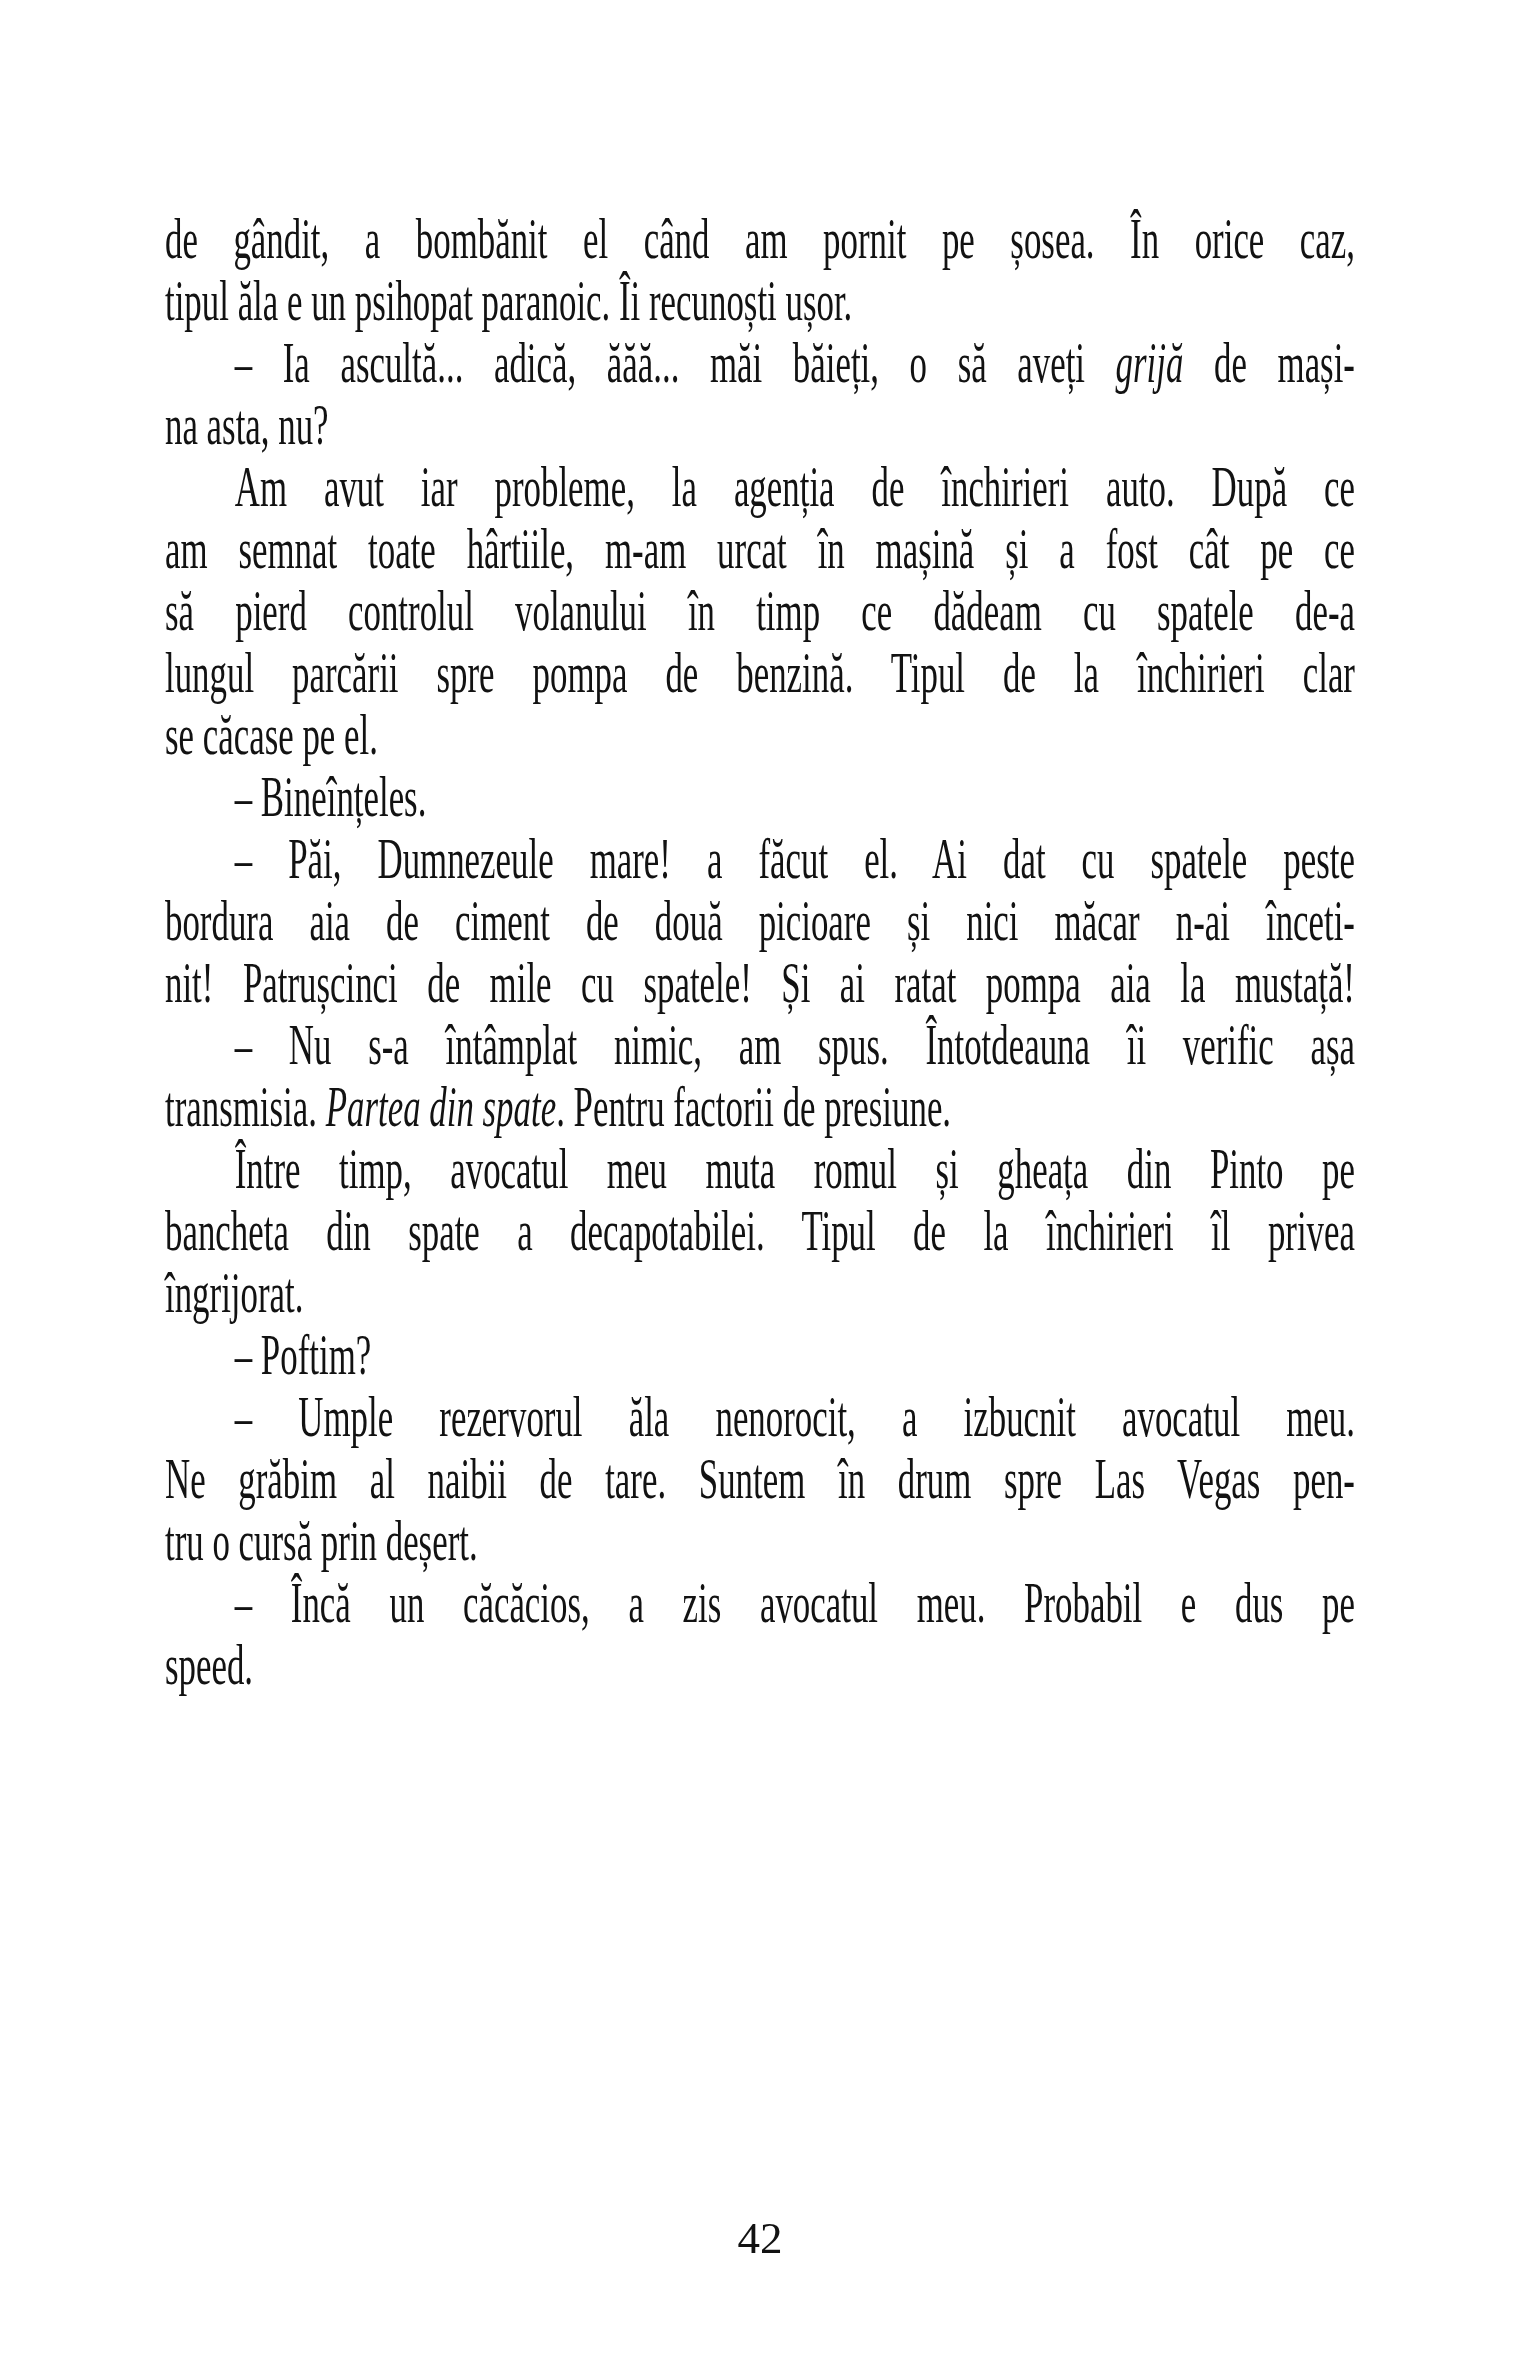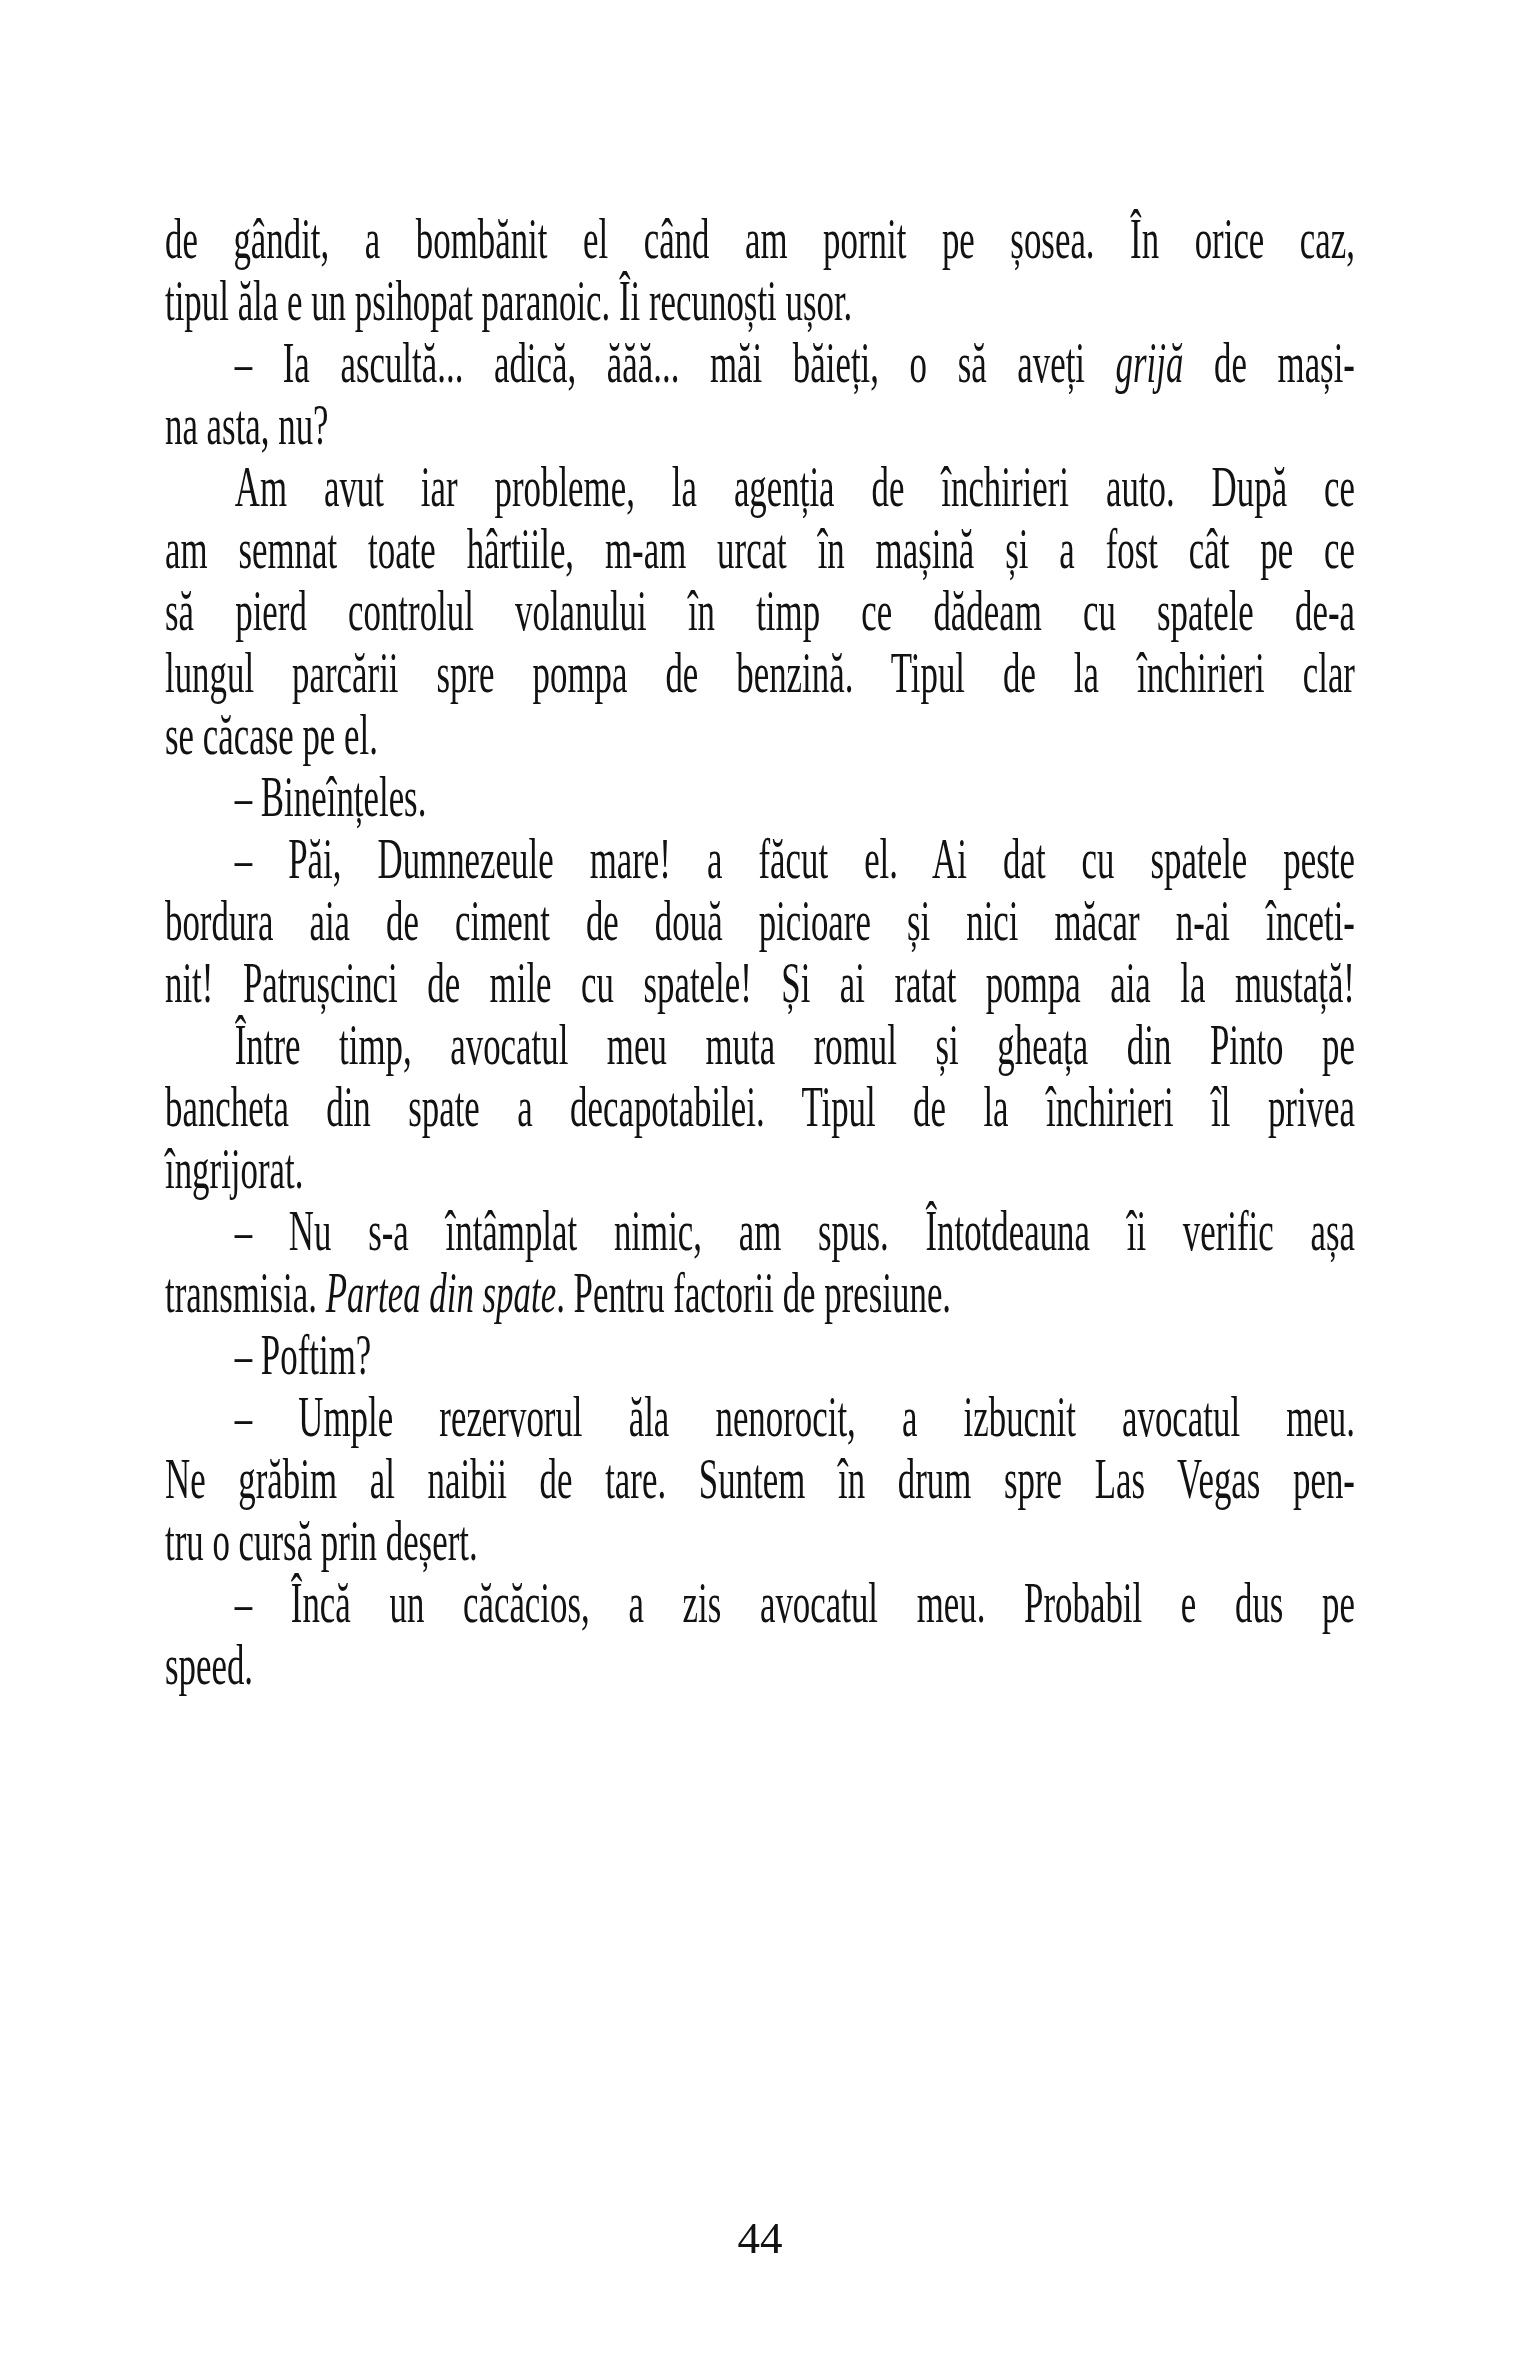--- a/index.html
+++ b/index.html
@@ -71,35 +71,35 @@
     </div>
     <div class="para">
       <div class="line indent"><span>– Bineînțeles.</span></div>
     </div>
     <div class="para">
       <div class="line justify indent"><span>– Păi, Dumnezeule mare! a făcut el. Ai dat cu spatele peste</span></div>
       <div class="line justify"><span>bordura aia de ciment de două picioare și nici măcar n-ai înceti-</span></div>
       <div class="line justify"><span>nit! Patrușcinci de mile cu spatele! Și ai ratat pompa aia la mustață!</span></div>
     </div>
     <div class="para">
+      <div class="line justify indent"><span>– Nu s-a întâmplat nimic, am spus. Întotdeauna îi verific așa</span></div>
+      <div class="line"><span>transmisia. </span><span class="it">Partea din spate</span><span>. Pentru factorii de presiune.</span></div>
+    </div>
+    <div class="para">
       <div class="line justify indent"><span>Între timp, avocatul meu muta romul și gheața din Pinto pe</span></div>
       <div class="line justify"><span>bancheta din spate a decapotabilei. Tipul de la închirieri îl privea</span></div>
       <div class="line"><span>îngrijorat.</span></div>
-    </div>
-    <div class="para">
-      <div class="line justify indent"><span>– Nu s-a întâmplat nimic, am spus. Întotdeauna îi verific așa</span></div>
-      <div class="line"><span>transmisia. </span><span class="it">Partea din spate</span><span>. Pentru factorii de presiune.</span></div>
     </div>
     <div class="para">
       <div class="line indent"><span>– Poftim?</span></div>
     </div>
     <div class="para">
       <div class="line justify indent"><span>– Umple rezervorul ăla nenorocit, a izbucnit avocatul meu.</span></div>
       <div class="line justify"><span>Ne grăbim al naibii de tare. Suntem în drum spre Las Vegas pen-</span></div>
       <div class="line"><span>tru o cursă prin deșert.</span></div>
     </div>
     <div class="para">
       <div class="line justify indent"><span>– Încă un căcăcios, a zis avocatul meu. Probabil e dus pe</span></div>
       <div class="line"><span>speed.</span></div>
     </div>
   </main>
 
-<div class="page-number">44</div>
+<div class="page-number">42</div>
 
 </body></html>

